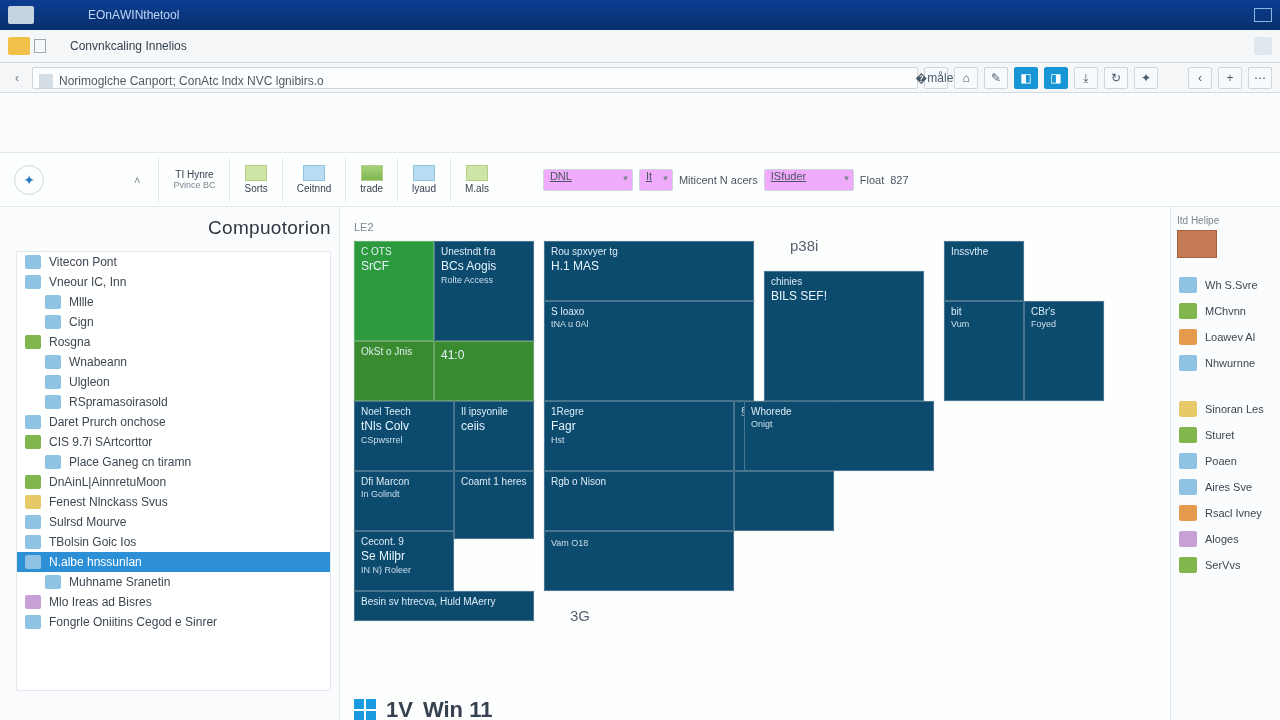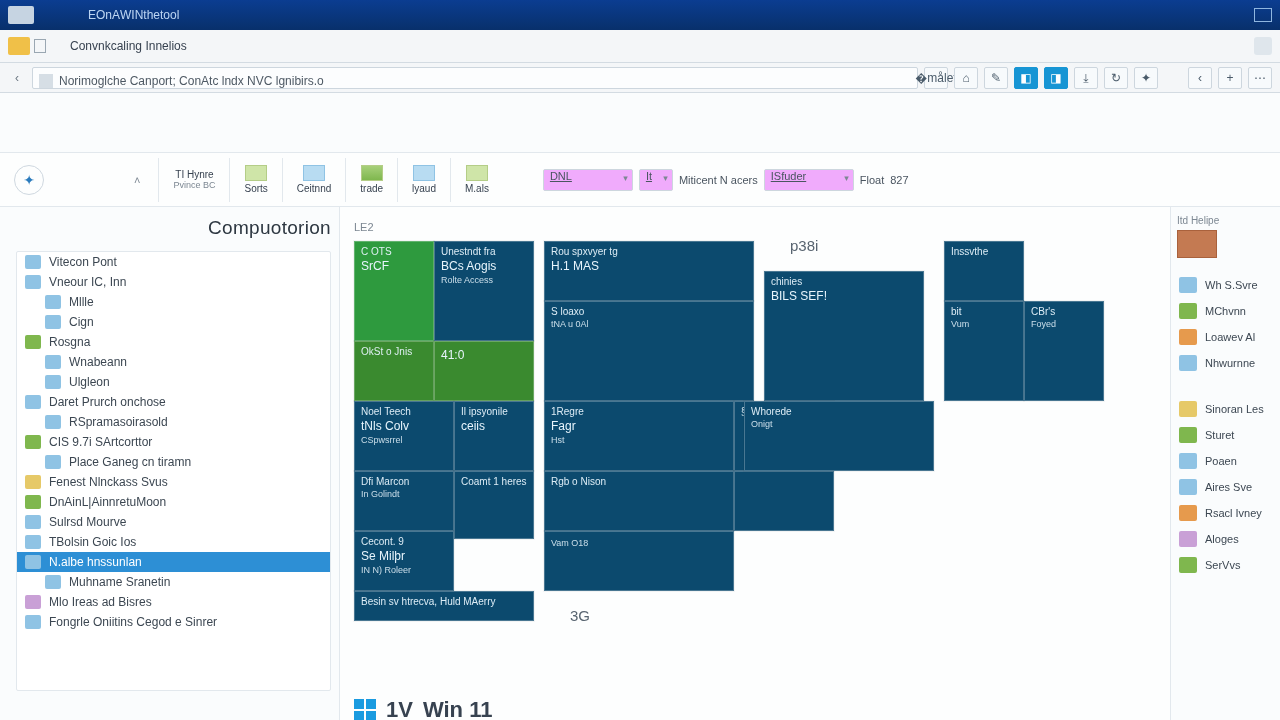--- a/index.html
+++ b/index.html
@@ -197,43 +197,43 @@
           <span>Rosgna</span>
         </div>
         <div class="node ind1">
           <span class="nic "></span>
           <span>Wnabeann</span>
         </div>
         <div class="node ind1">
           <span class="nic "></span>
           <span>Ulgleon</span>
         </div>
+        <div class="node ind1">
+          <span class="nic "></span>
+          <span>RSpramasoirasold</span>
+        </div>
         <div class="node ">
           <span class="nic "></span>
           <span>Daret Prurch onchose</span>
-        </div>
-        <div class="node ind1">
-          <span class="nic "></span>
-          <span>RSpramasoirasold</span>
         </div>
         <div class="node ">
           <span class="nic g"></span>
           <span>CIS 9.7i SArtcorttor</span>
         </div>
         <div class="node ind1">
           <span class="nic "></span>
           <span>Place Ganeg cn tiramn</span>
         </div>
         <div class="node ">
+          <span class="nic g"></span>
+          <span>DnAinL|AinnretuMoon</span>
+        </div>
+        <div class="node ">
           <span class="nic y"></span>
           <span>Fenest Nlnckass Svus</span>
-        </div>
-        <div class="node ">
-          <span class="nic g"></span>
-          <span>DnAinL|AinnretuMoon</span>
         </div>
         <div class="node ">
           <span class="nic "></span>
           <span>Sulrsd Mourve</span>
         </div>
         <div class="node ">
           <span class="nic "></span>
           <span>TBolsin Goic Ios</span>
         </div>
         <div class="node sel">

